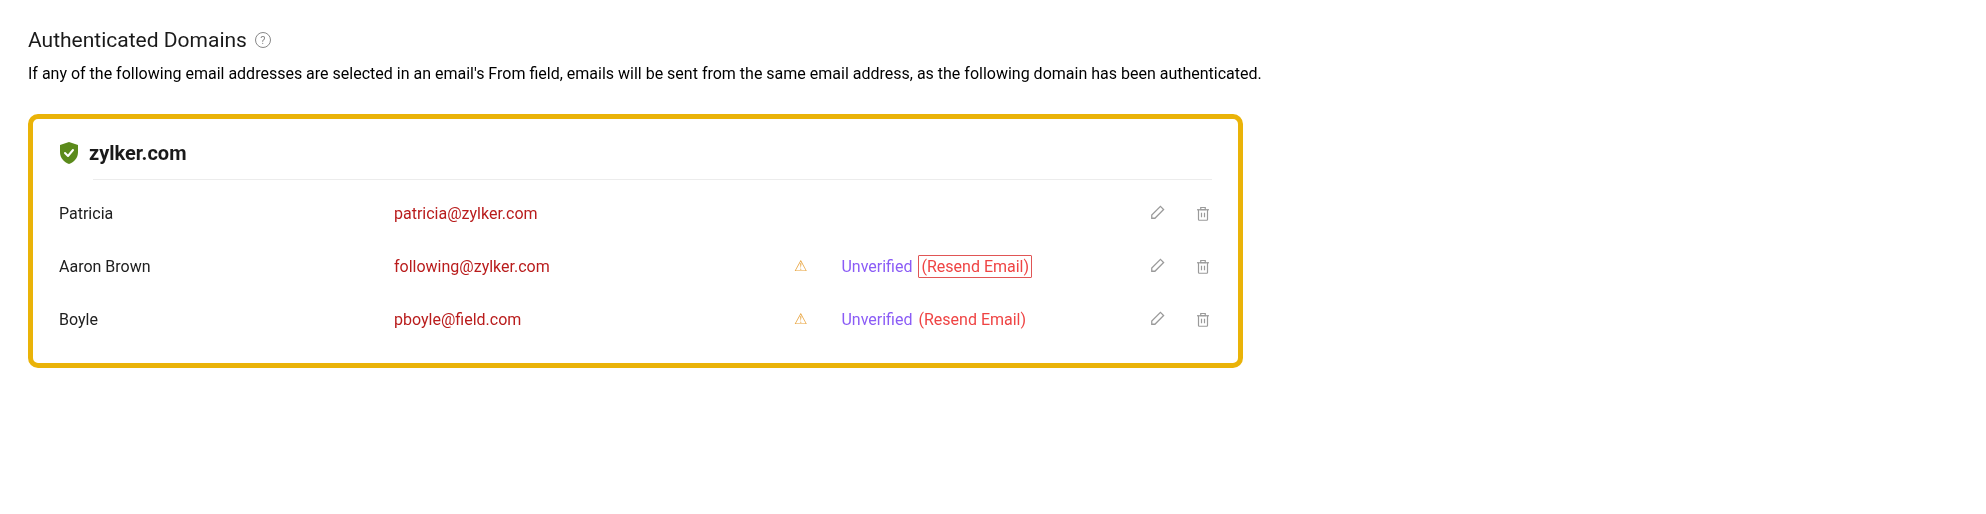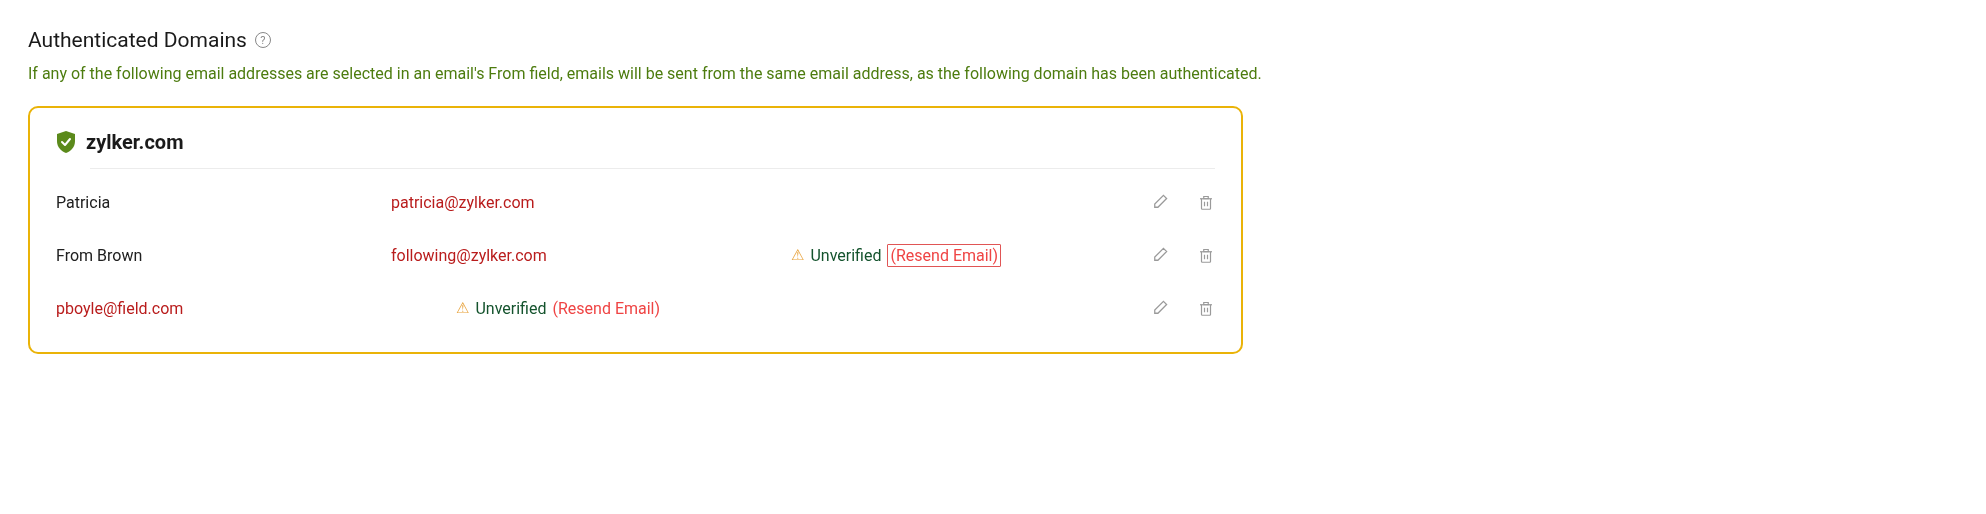--- a/index.html
+++ b/index.html
@@ -32,26 +32,26 @@
       height: 16px;
       border: 1px solid #888;
       border-radius: 50%;
       color: #888;
       font-size: 11px;
       line-height: 1;
       cursor: pointer;
     }
     .description {
       font-size: 16px;
-      color: #4d7c0f;
-      margin-bottom: 20px;
+      color: #000000;
+      margin-bottom: 28px;
       line-height: 1.5;
     }
     .domain-card {
-      border: 2px solid #eab308;
+      border: 5px solid #eab308;
       border-radius: 10px;
       padding: 0;
       max-width: 1215px;
     }
     .domain-header {
       display: flex;
       align-items: center;
       gap: 10px;
       padding: 22px 26px 14px 26px;
     }
@@ -92,21 +92,22 @@
       display: flex;
       align-items: center;
       gap: 6px;
     }
     .warn-icon {
       color: #e8a33d;
       font-size: 15px;
       line-height: 1;
     }
     .unverified-text {
-      color: #14532d;
+      color: #8b5cf6;
+      margin-left: 28px;
     }
     .resend-link {
       color: #ef4444;
       text-decoration: none;
       cursor: pointer;
     }
     .resend-highlight {
       border: 1px solid #e05555;
       padding: 1px 2px;
       border-radius: 1px;
@@ -164,21 +165,21 @@
           <path d="M4 7h16"></path>
           <path d="M9 4h6v3H9z"></path>
           <path d="M6 7v13a1 1 0 001 1h10a1 1 0 001-1V7"></path>
           <path d="M10 11v6M14 11v6"></path>
         </svg>
       </span>
     </div>
   </div>
 
   <div class="user-row">
-    <div class="col-name">From Brown</div>
+    <div class="col-name">Aaron Brown</div>
     <div class="col-email">following@zylker.com</div>
     <div class="col-status">
       <span class="warn-icon">⚠</span>
       <span class="unverified-text">Unverified</span>
       <a class="resend-link resend-highlight">(Resend Email)</a>
     </div>
     <div class="col-actions">
       <span class="action-icon">
         <svg width="19" height="19" viewBox="0 0 24 24" fill="none" stroke="currentColor" stroke-width="1.6">
           <path d="M17 3l4 4-11 11H6v-4L17 3z"></path>
@@ -189,20 +190,21 @@
           <path d="M4 7h16"></path>
           <path d="M9 4h6v3H9z"></path>
           <path d="M6 7v13a1 1 0 001 1h10a1 1 0 001-1V7"></path>
           <path d="M10 11v6M14 11v6"></path>
         </svg>
       </span>
     </div>
   </div>
 
   <div class="user-row">
+    <div class="col-name">Boyle</div>
     <div class="col-email">pboyle@field.com</div>
     <div class="col-status">
       <span class="warn-icon">⚠</span>
       <span class="unverified-text">Unverified</span>
       <a class="resend-link">(Resend Email)</a>
     </div>
     <div class="col-actions">
       <span class="action-icon">
         <svg width="19" height="19" viewBox="0 0 24 24" fill="none" stroke="currentColor" stroke-width="1.6">
           <path d="M17 3l4 4-11 11H6v-4L17 3z"></path>

